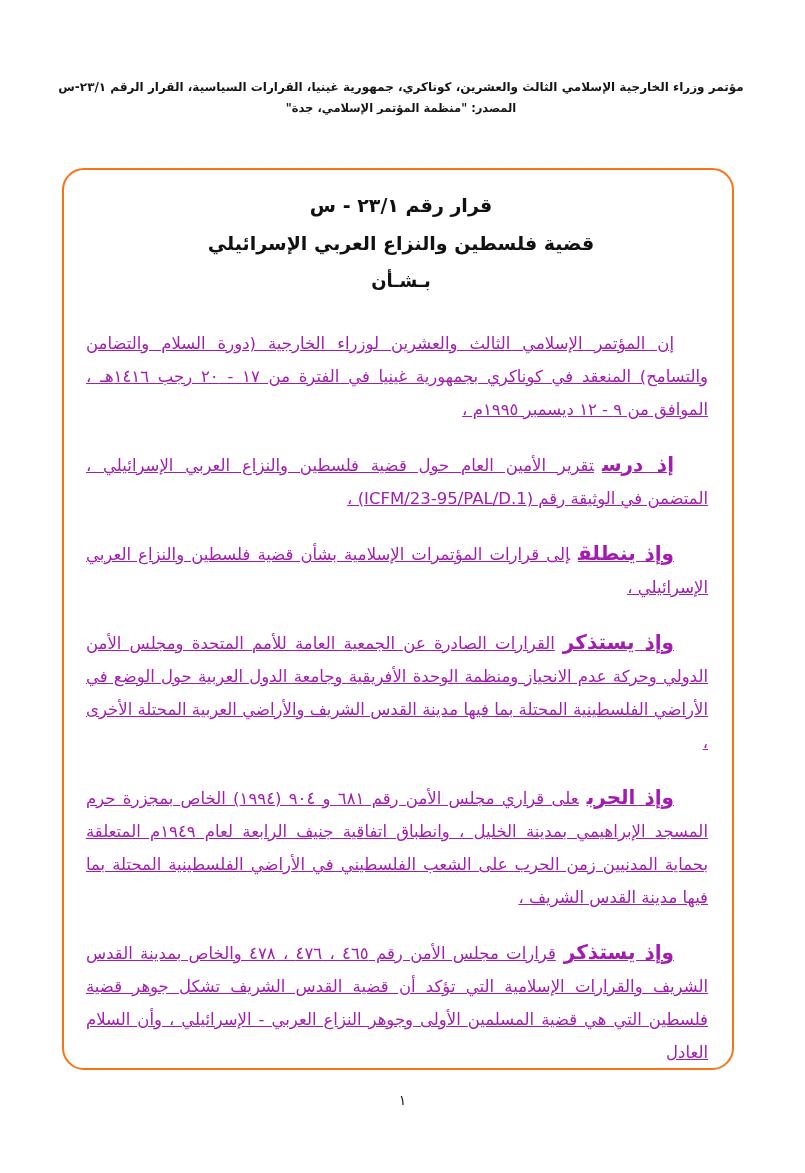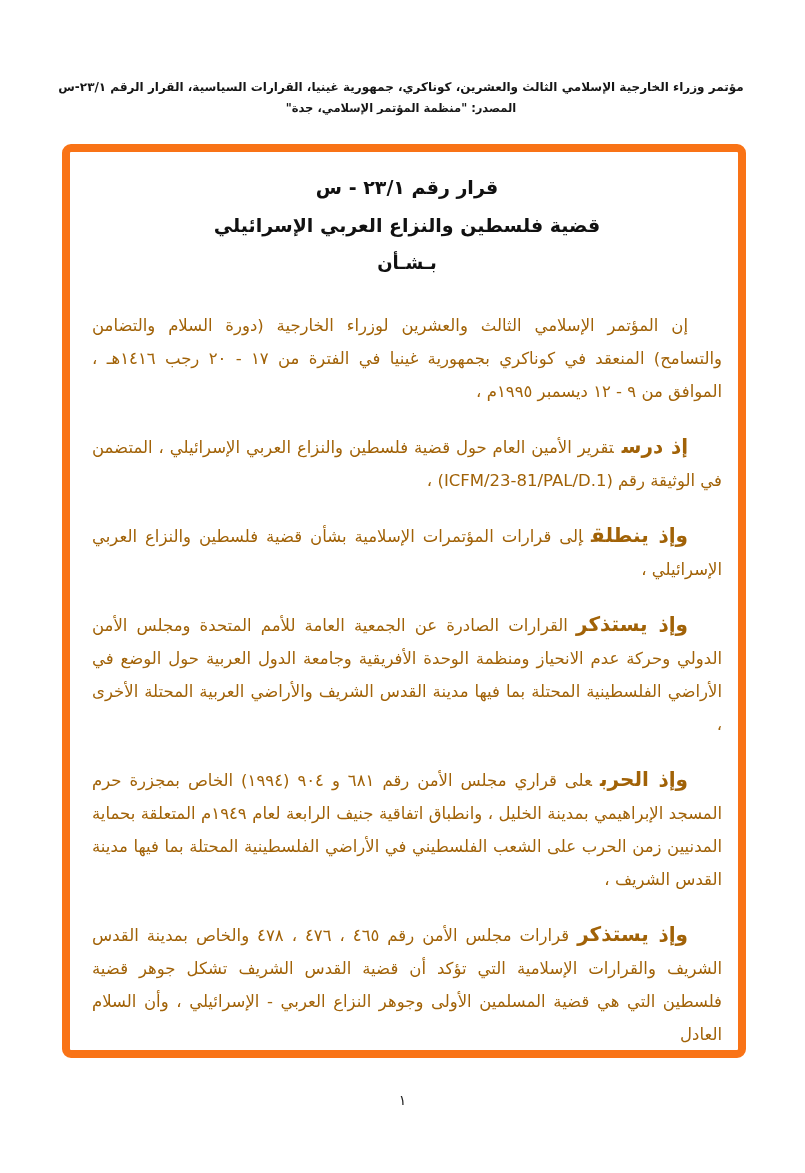--- a/index.html
+++ b/index.html
@@ -26,49 +26,50 @@
     letter-spacing: 0px;
   }
   .doc-header .line2 {
     margin-top: 7px;
     font-size: 11.5px; font-weight: bold;
   }
 
   
   .green-box {
     position: absolute;
-    left: 62px; top: 144px;
+    left: 62px; top: 168px;
     width: 668px; height: 898px;
-    border: 8px solid #f97316;
-    border-radius: 9px;
+    border: 2px solid #f97316;
+    border-radius: 22px;
     background: #ffffff;
     box-sizing: content-box;
   }
   .doc-body {
     direction: rtl;
     padding: 16px 16px 0 22px;
   }
 
   .title-block { text-align: center; margin-bottom: 26px; }
   .title-line {
     font-weight: bold;
     font-size: 19px;
     line-height: 38px;
     color: #111;
   }
   .title-line.subject { font-size: 18px; }
   .title-line.topic { font-size: 19px; }
 
   .para {
-    margin: 0 0 22px 0;
+    margin: 0 8px 22px 0;
     font-size: 16.5px;
     line-height: 33px;
     text-align: justify;
     text-indent: 34px;
-    color: #a16207;
+    color: #a21caf;
+    text-decoration: underline;
   }
   .para .lead {
     font-weight: bold;
     font-size: 20px;
   }
   .para .lead:not(:empty) { margin-left: 8px; }
 
   
   .page-number {
     position: absolute;
@@ -95,21 +96,21 @@
         <div class="title-line number">قرار رقم ٢٣/١ - س</div>
         <div class="title-line topic">قضية فلسطين والنزاع العربي الإسرائيلي</div>
         <div class="title-line subject">بـشـأن</div>
       </div>
 
       <p class="para">
         <b class="lead"></b><span>إن المؤتمر الإسلامي الثالث والعشرين لوزراء الخارجية (دورة السلام والتضامن والتسامح) المنعقد في كوناكري بجمهورية غينيا في الفترة من ١٧ - ٢٠ رجب ١٤١٦هـ ، الموافق من ٩ - ١٢ ديسمبر ١٩٩٥م ،</span>
       </p>
 
       <p class="para">
-        <b class="lead">إذ درس</b><span>تقرير الأمين العام حول قضية فلسطين والنزاع العربي الإسرائيلي ، المتضمن في الوثيقة رقم (ICFM/23-81/PAL/D.1) ،</span>
+        <b class="lead">إذ درس</b><span>تقرير الأمين العام حول قضية فلسطين والنزاع العربي الإسرائيلي ، المتضمن في الوثيقة رقم (ICFM/23-95/PAL/D.1) ،</span>
       </p>
 
 
       <p class="para">
         <b class="lead">وإذ ينطلق</b><span>إلى قرارات المؤتمرات الإسلامية بشأن قضية فلسطين والنزاع العربي الإسرائيلي ،</span>
       </p>
 
       <p class="para">
         <b class="lead">وإذ يستذكر</b><span>القرارات الصادرة عن الجمعية العامة للأمم المتحدة ومجلس الأمن الدولي وحركة عدم الانحياز ومنظمة الوحدة الأفريقية وجامعة الدول العربية حول الوضع في الأراضي الفلسطينية المحتلة بما فيها مدينة القدس الشريف والأراضي العربية المحتلة الأخرى ،</span>
       </p>

